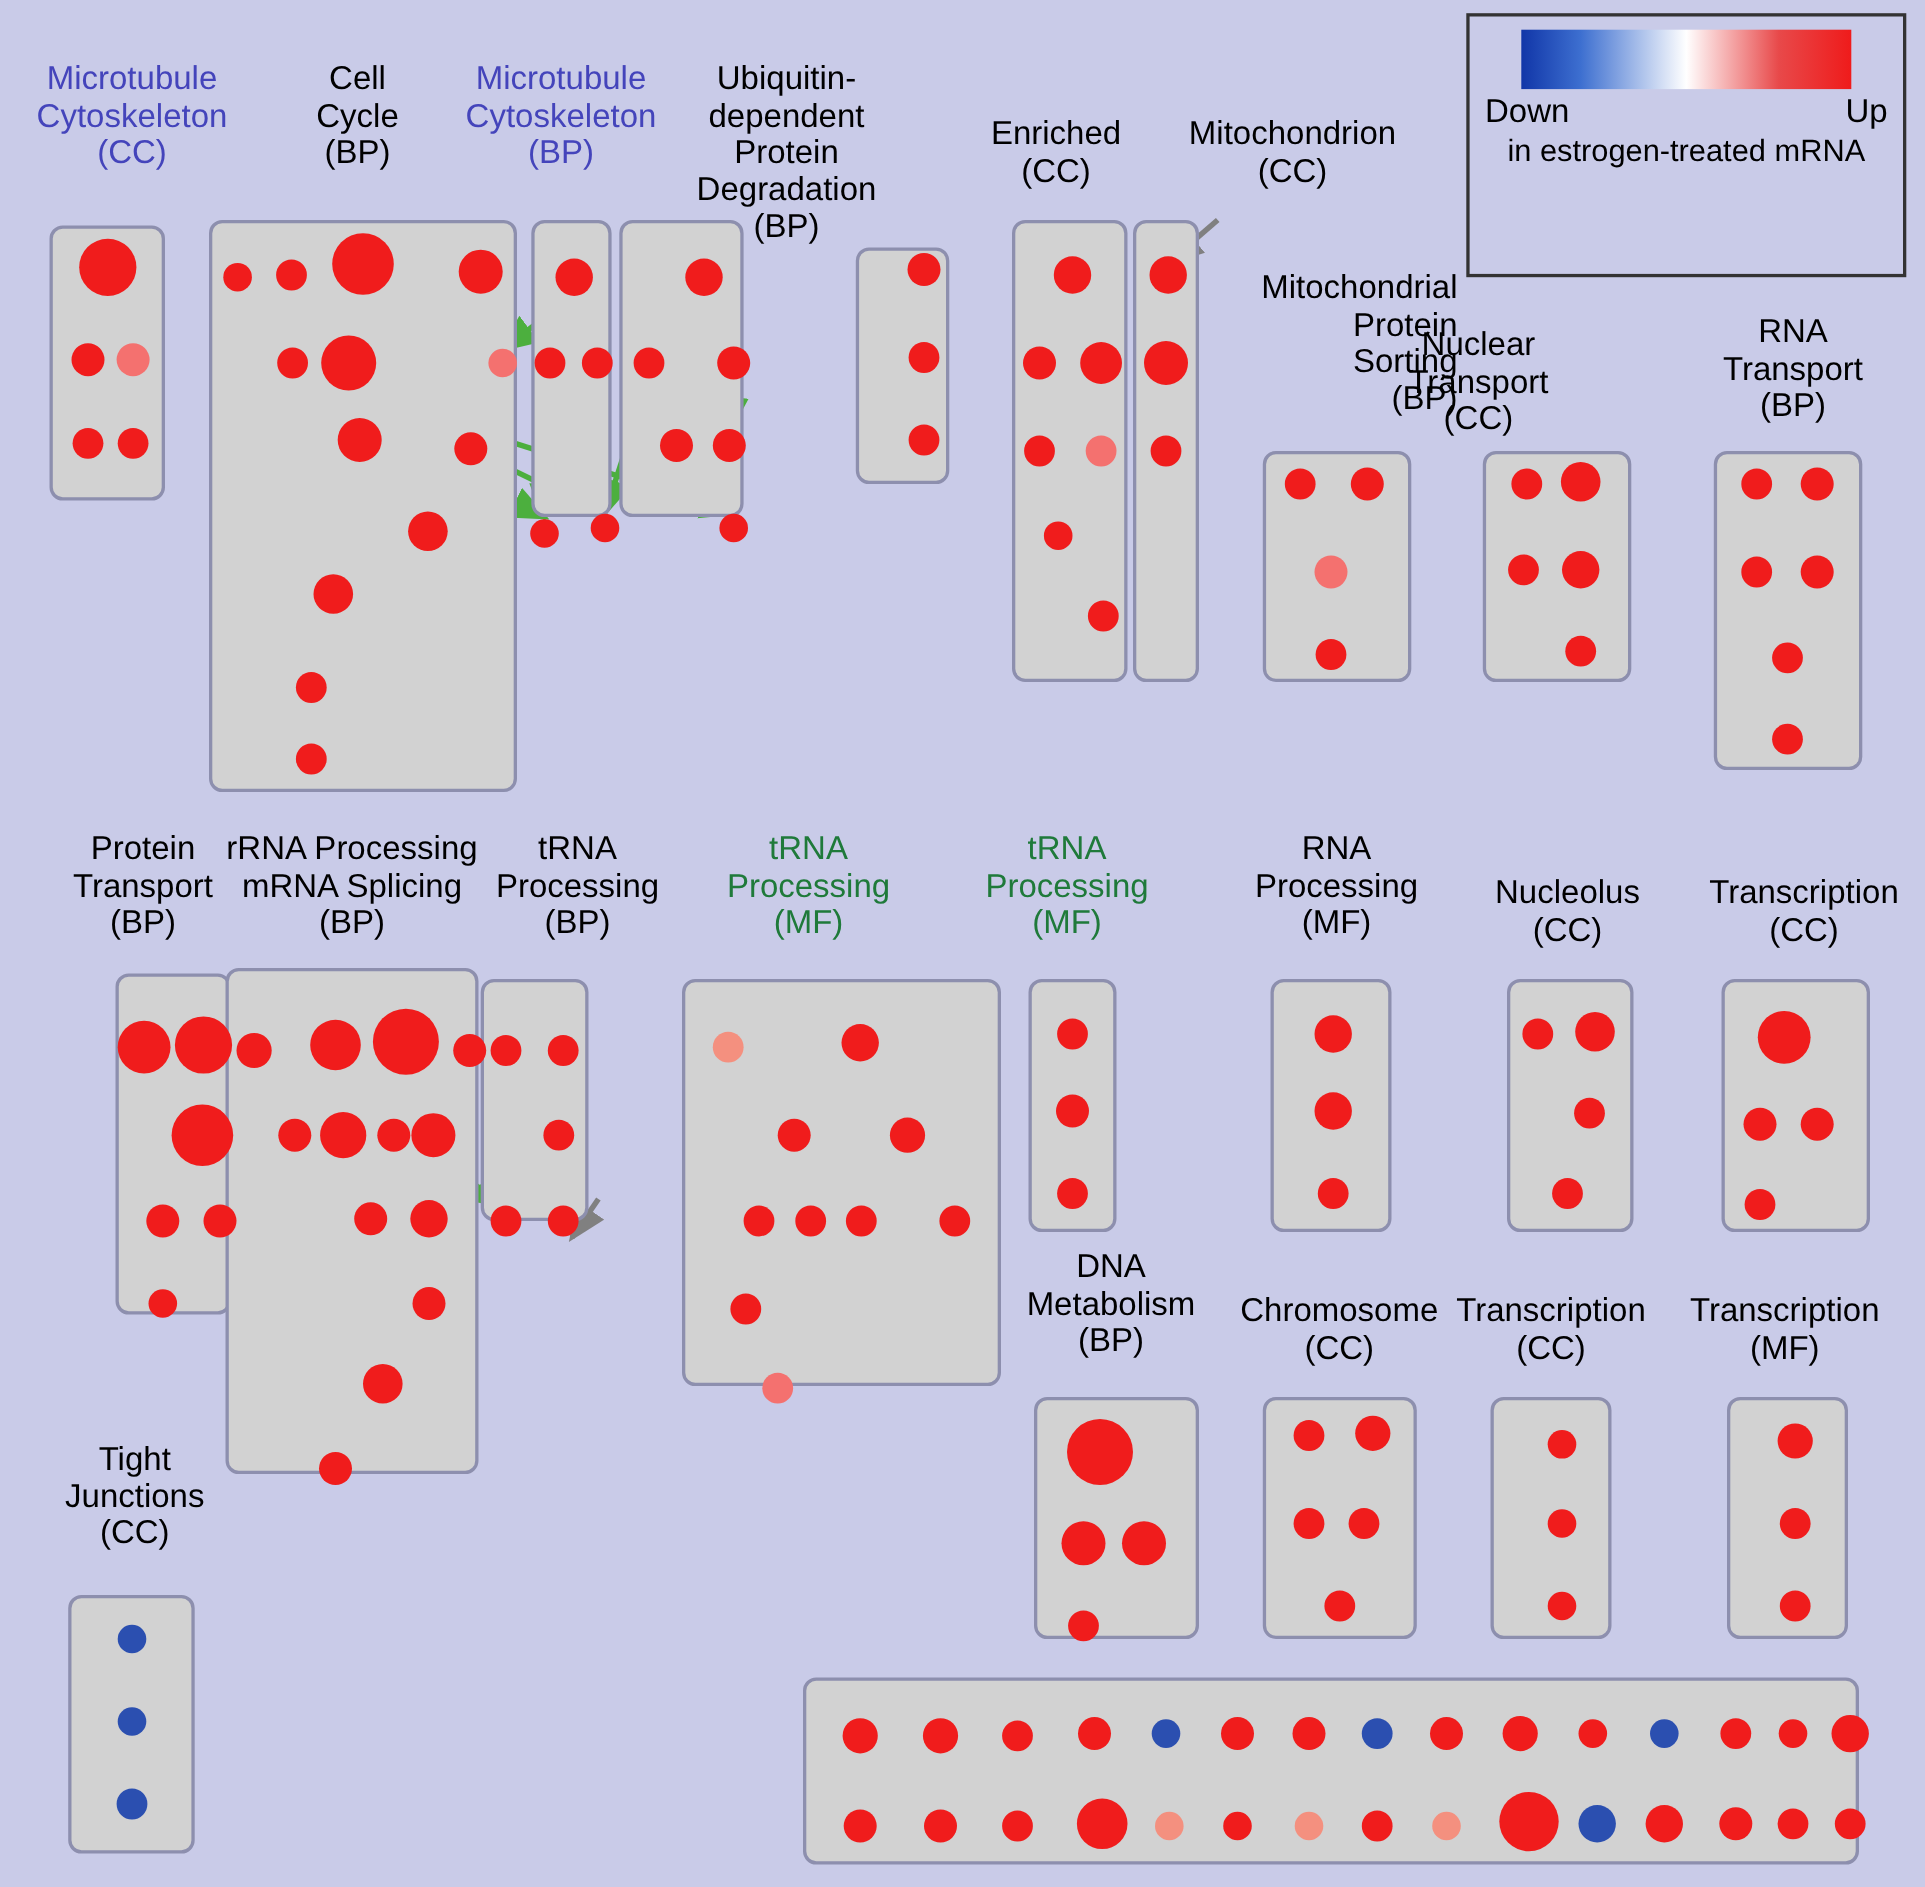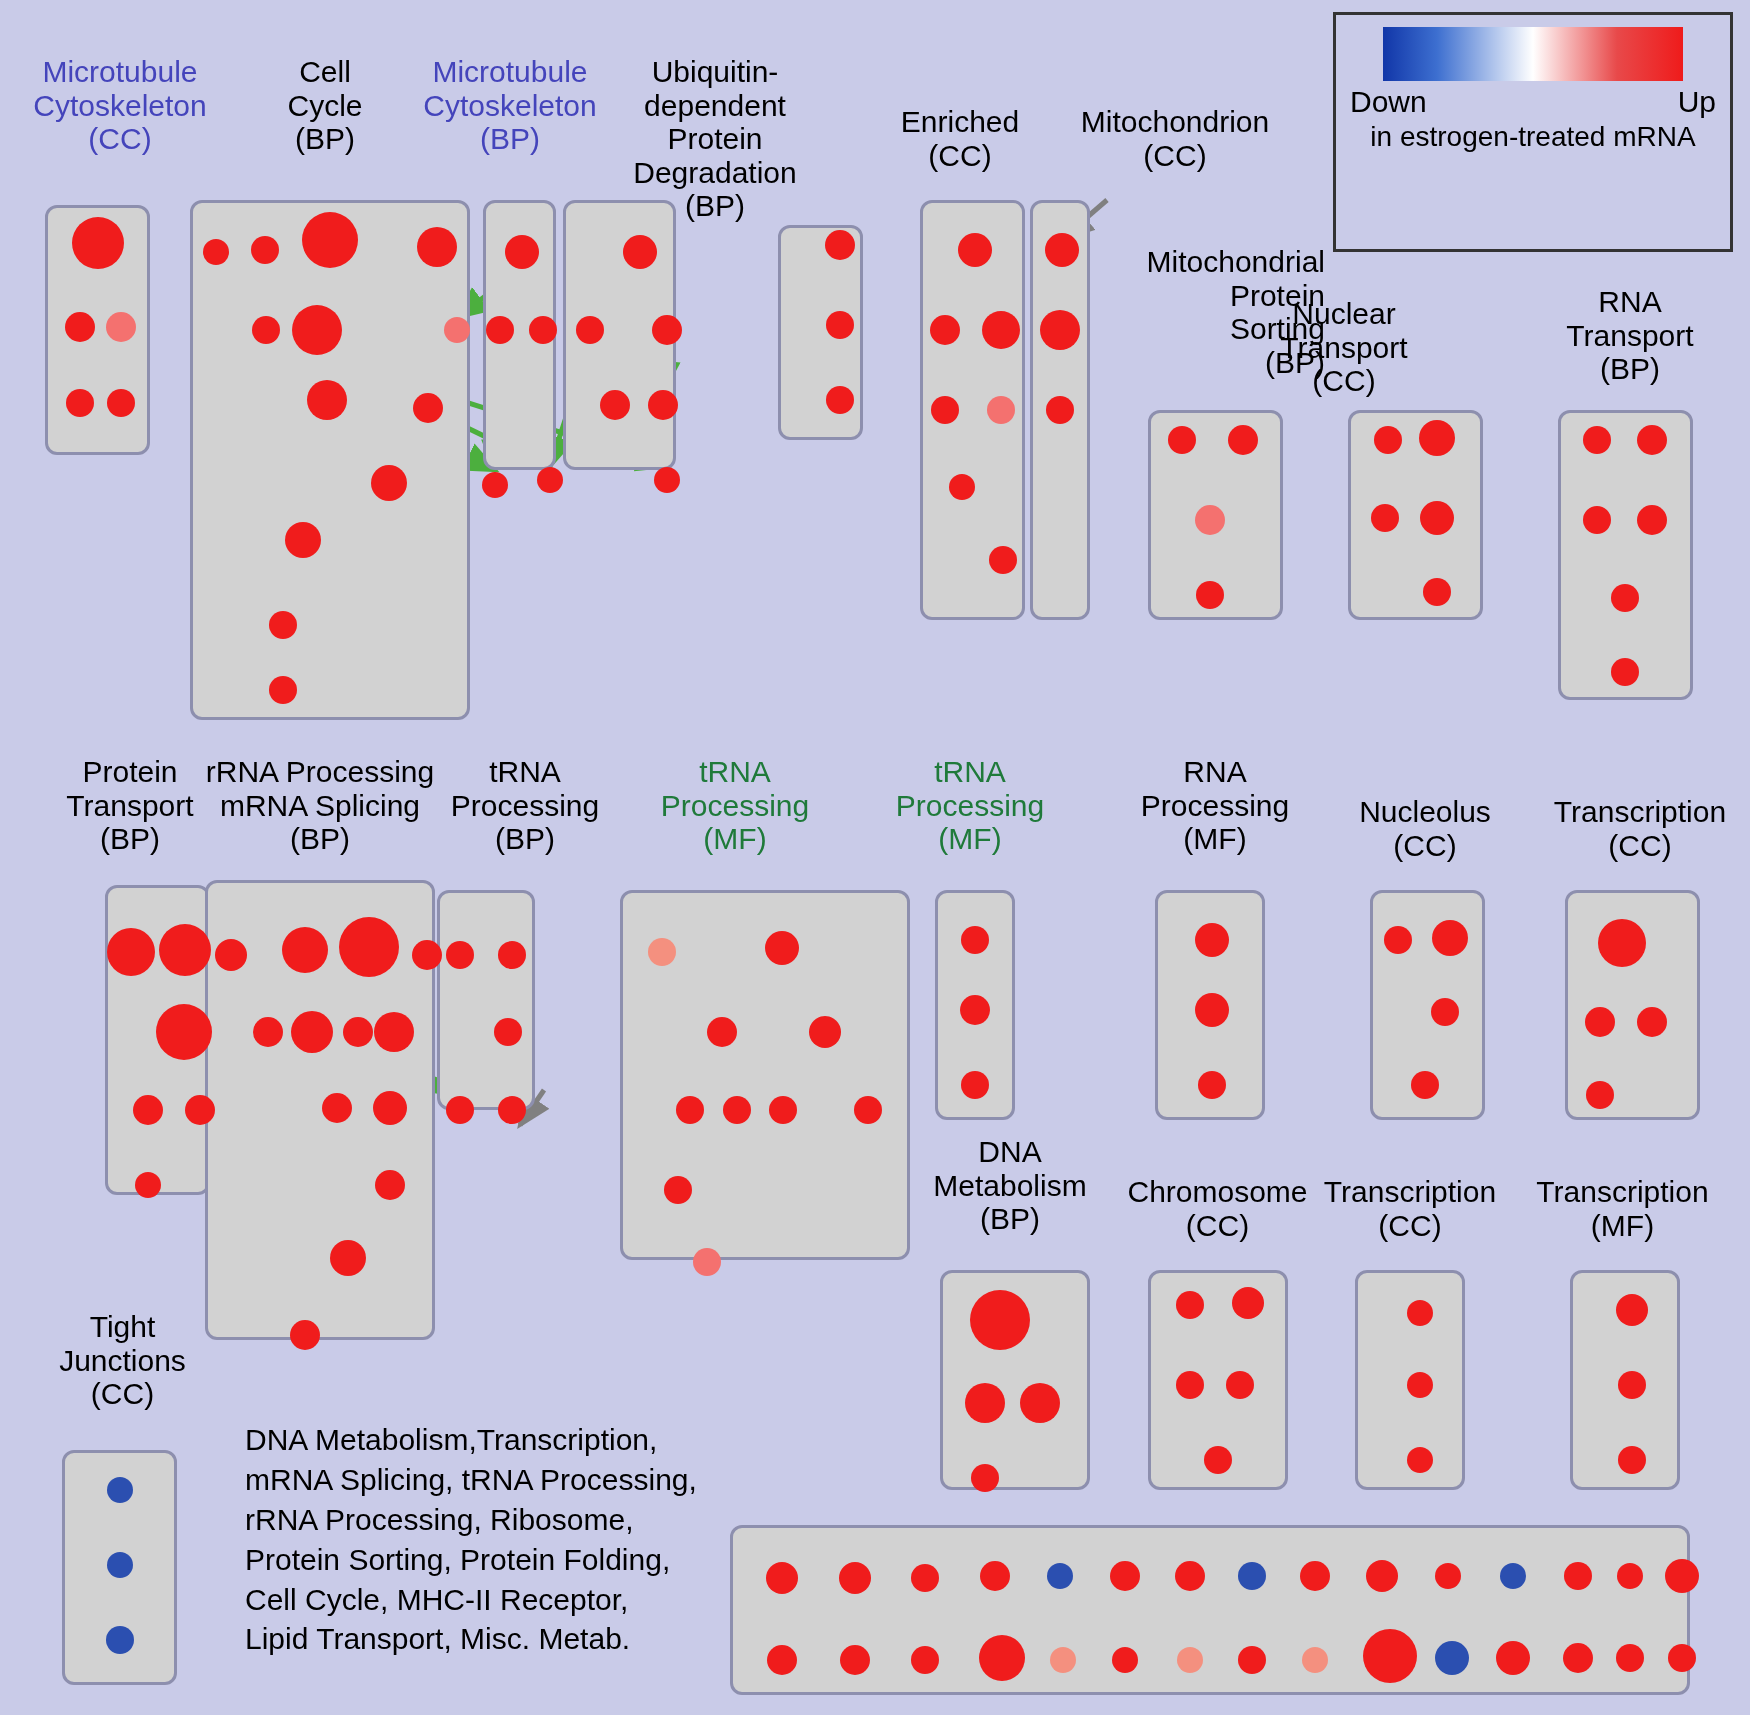--- a/index.html
+++ b/index.html
@@ -435,26 +435,20 @@
 (CC)</div>
       <div class="label" style="left: 1305px; top: 1175px; width: 210px;">Transcription
 (CC)</div>
       <div class="label" style="left: 1515px; top: 1175px; width: 215px;">Transcription
 (MF)</div>
       <div class="label" style="left: 35px; top: 1310px; width: 175px;">Tight
 Junctions
 (CC)</div>
     </div>
 
-  <div class="textblock" id="text-block" style="left:245px;top:1420px;">DNA Metabolism,Transcription,
-mRNA Splicing, tRNA Processing,
-rRNA Processing, Ribosome,
-Protein Sorting, Protein Folding,
-Cell Cycle, MHC-II Receptor,
-Lipid Transport, Misc. Metab.</div>
 
   <div class="legendbox" style="left:1333px;top:12px;width:400px;height:240px;">
     <div class="gradbar"></div>
     <div class="legrow">
       <span>Down</span>
       <span>Up</span>
     </div>
     <div class="legsub">in estrogen-treated mRNA</div>
   </div>
 

